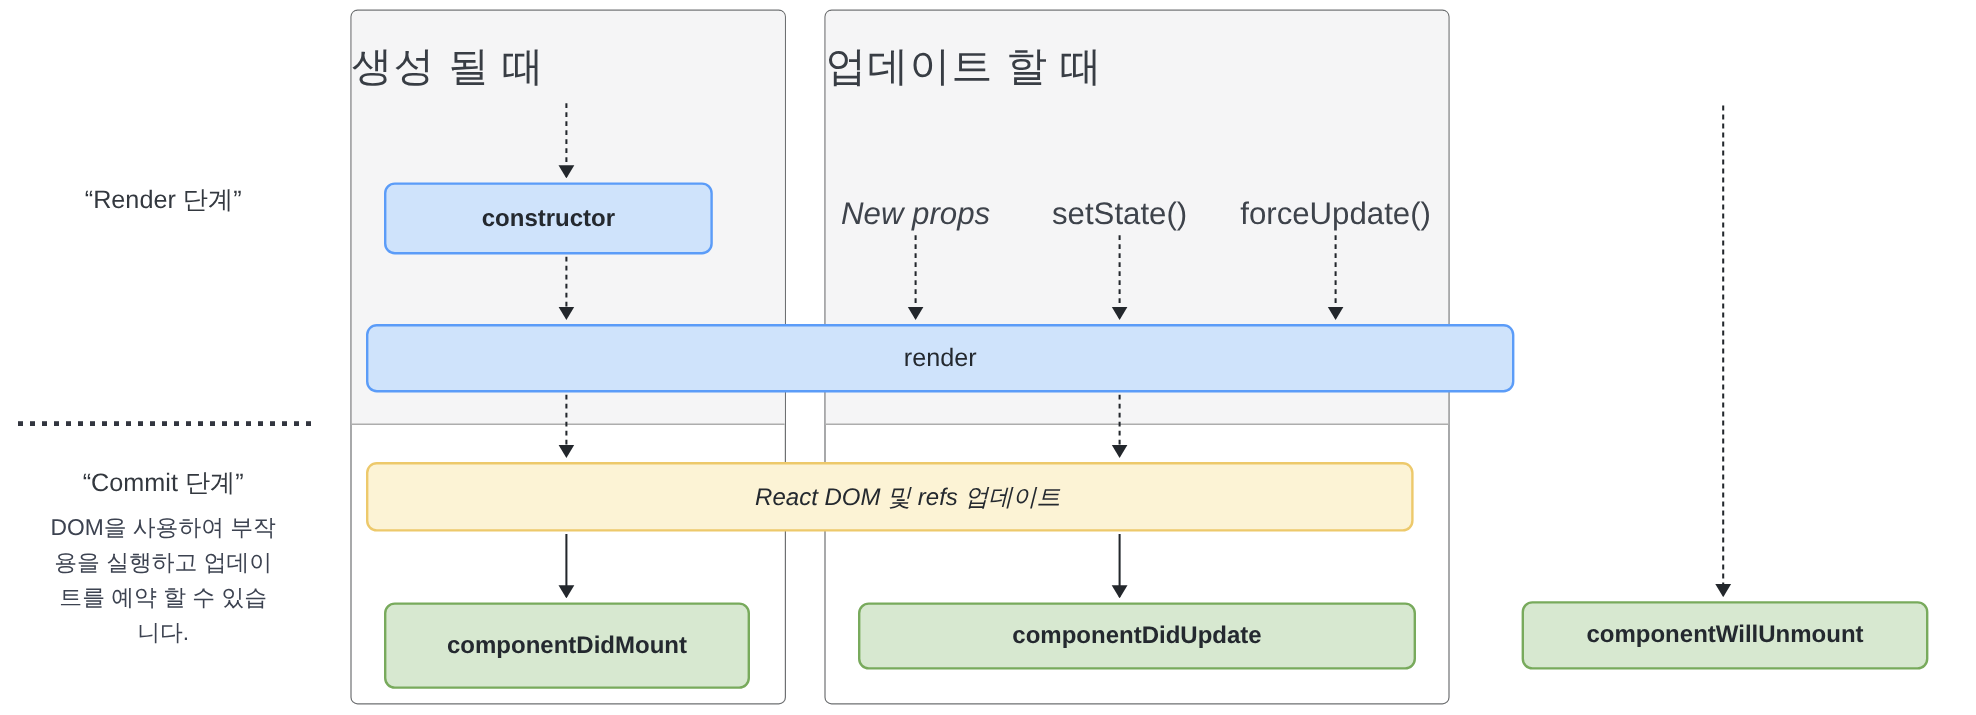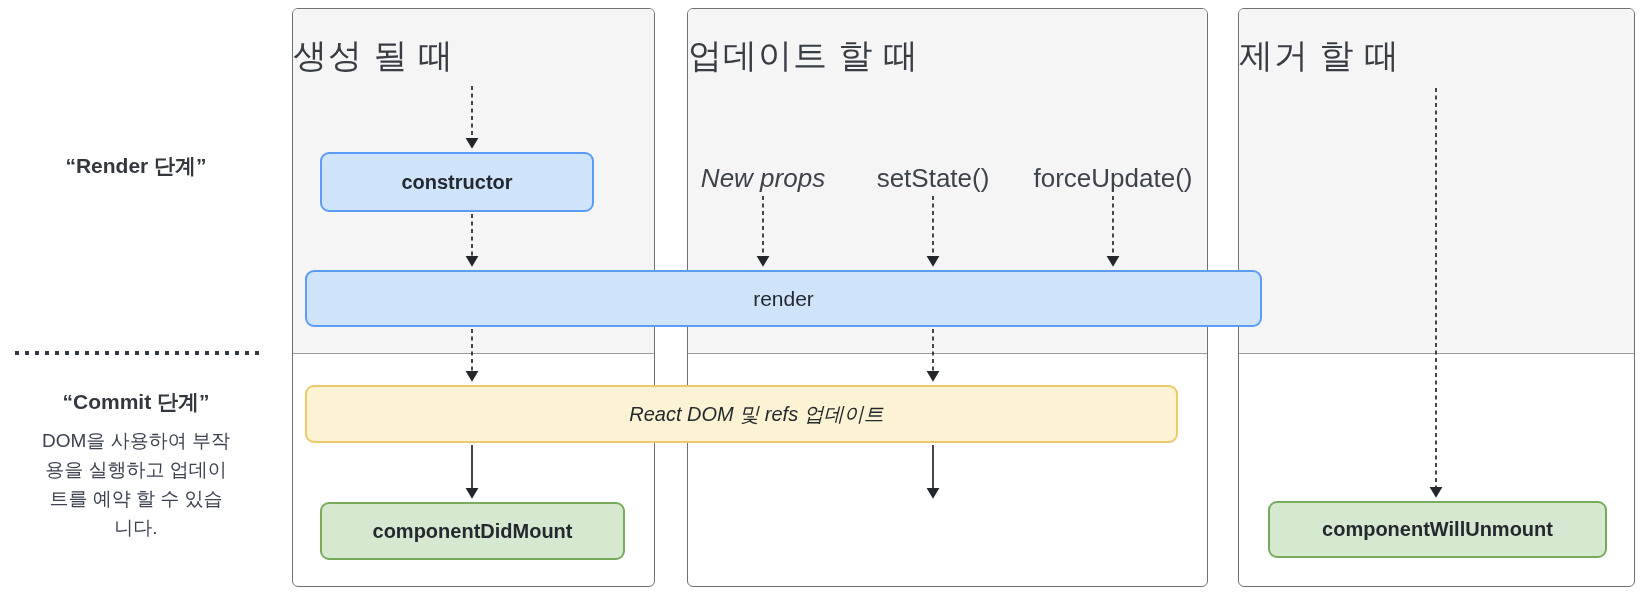--- a/index.html
+++ b/index.html
@@ -4,21 +4,21 @@
 <style>
   html,body{margin:0;padding:0;background:#ffffff;}
   .canvas{
     position:relative;width:1647px;height:596px;overflow:hidden;
     font-family:"Liberation Sans","DejaVu Sans",sans-serif;
     color:#3a3f47;background:#ffffff;
   }
   
   .sidebar{position:absolute;left:5px;top:0;width:262px;height:596px;}
   .phase-block{position:absolute;left:0;width:100%;text-align:center;}
-  .phase-title{font-size:21px;font-weight:700;color:#33383f;margin-bottom:10px;}
+  .phase-title{font-size:21px;font-weight:400;color:#33383f;margin-bottom:10px;}
   .phase-desc{font-size:19px;line-height:29px;color:#3c4250;white-space:pre-line;}
   .phase-divider{
     position:absolute;left:10px;top:351px;width:245px;height:4px;
     background:repeating-linear-gradient(90deg,#32363f 0 4px,transparent 4px 10px);
   }
   
   .panel{
     position:absolute;top:8px;height:579px;box-sizing:border-box;
     border:1.5px solid #6e7072;border-radius:6px;background:#ffffff;overflow:hidden;
   }
@@ -47,21 +47,21 @@
   }
   .lc-blue{background:var(--blue-fill);border:2px solid var(--blue-border);}
   .lc-yellow{background:var(--yellow-fill);border:2px solid var(--yellow-border);}
   .lc-green{background:var(--green-fill);border:2px solid var(--green-border);}
   .bold{font-weight:700;}
   .mid{font-weight:500;font-size:21px;}
   .ital{font-style:italic;padding-left:30px;}
   #box-constructor{left:320px;top:152px;width:274px;height:60px;}
   #box-render{left:305px;top:270px;width:957px;height:57px;}
   #box-reactdom{left:305px;top:385px;width:873px;height:58px;}
-  #box-cdm{left:320px;top:502px;width:305px;height:58px;}
+  #box-cdm{left:320px;top:502px;width:305px;height:72px;}
   #box-cdu{left:715px;top:502px;width:465px;height:56px;}
   #box-cwu{left:1268px;top:501px;width:339px;height:57px;}
   
   .arrows{position:absolute;left:0;top:0;width:1647px;height:596px;pointer-events:none;}
 </style>
 </head>
 <body>
 
 <div class="canvas">
 
@@ -80,33 +80,30 @@
   </div>
 
   <div class="panel" id="panel-mounting">
     <div class="panel-top"></div>
     <div class="panel-title">생성 될 때</div>
   </div>
   <div class="panel" id="panel-updating">
     <div class="panel-top"></div>
     <div class="panel-title">업데이트 할 때</div>
   </div>
-  <div class="panel" id="panel-unmounting">
-    <div class="panel-top"></div>
-    <div class="panel-title">제거 할 때</div>
-  </div>
 
   <div class="trigger italic" style="left:763px;">New props</div>
   <div class="trigger" style="left:933px;">setState()</div>
   <div class="trigger" style="left:1113px;">forceUpdate()</div>
 
   <div class="lc-box lc-blue bold" id="box-constructor">constructor</div>
   <div class="lc-box lc-blue mid" id="box-render">render</div>
   <div class="lc-box lc-yellow ital" id="box-reactdom">React DOM 및 refs 업데이트</div>
   <div class="lc-box lc-green bold" id="box-cdm">componentDidMount</div>
+  <div class="lc-box lc-green bold" id="box-cdu">componentDidUpdate</div>
   <div class="lc-box lc-green bold" id="box-cwu">componentWillUnmount</div>
 
   <svg class="arrows" xmlns="http://www.w3.org/2000/svg" width="1647" height="596" viewBox="0 0 1647 596">
     <defs>
       <marker id="ah" markerUnits="userSpaceOnUse" markerWidth="11" markerHeight="14" viewBox="0 0 10 12" refX="8.5" refY="6" orient="auto">
         <path d="M0,0 L10,6 L0,12 Z" fill="#23272c"></path>
       </marker>
     </defs>
     <g stroke="#23272c" stroke-width="1.7" fill="none">
 

